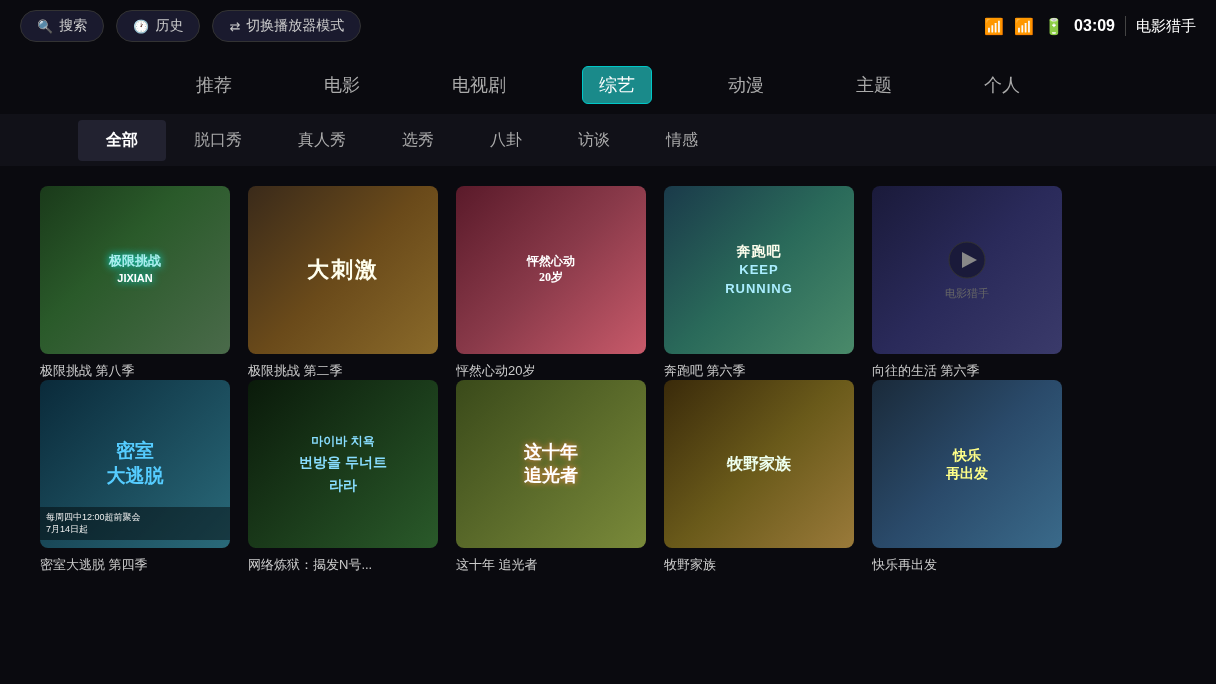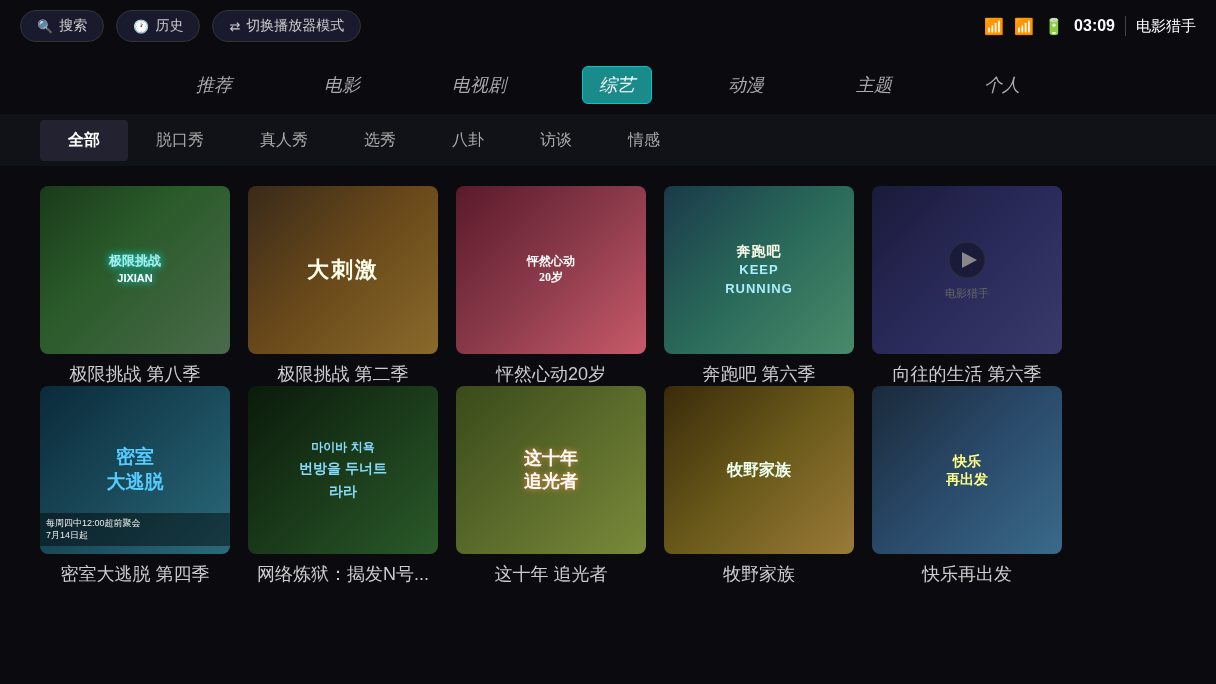--- a/index.html
+++ b/index.html
@@ -52,21 +52,20 @@
     .divider-v { width: 1px; height: 20px; background: #444; }
 
     
     .nav-tabs {
       display: flex;
       align-items: center;
       justify-content: center;
       gap: 60px;
       padding: 14px 0 10px;
       background: #0a0a0f;
-      font-style: italic;
     }
     .nav-tab {
       font-size: 18px;
       color: #aaa;
       cursor: pointer;
       padding: 6px 16px;
       border-radius: 6px;
     }
     .nav-tab.active {
       color: #fff;
@@ -87,20 +86,21 @@
       font-size: 16px;
       color: #aaa;
       cursor: pointer;
       padding: 10px 28px;
       border-radius: 4px;
     }
     .sub-tab.active {
       color: #fff;
       background: #222230;
       font-weight: bold;
+      margin-left: 38px;
     }
 
     
     .content {
       padding: 20px 40px 10px;
       display: flex;
       flex-direction: column;
     }
     .grid-row {
       display: flex;
@@ -117,23 +117,23 @@
       height: 168px;
       border-radius: 8px;
       overflow: hidden;
       background: #1a1a2e;
       position: relative;
       display: flex;
       align-items: center;
       justify-content: center;
     }
     .card-title {
-      font-size: 18px;
+      font-size: 13px;
       color: #ccc;
-      text-align: center;
+      text-align: left;
       max-width: 190px;
       white-space: nowrap;
       overflow: hidden;
       text-overflow: ellipsis;
     }
 
     
     .thumb-1 { background: linear-gradient(135deg, #1a3a1a 0%, #2a5a2a 40%, #4a6a4a 100%); }
     .thumb-2 { background: linear-gradient(135deg, #3a2a1a 0%, #6a4a1a 50%, #8a6a2a 100%); }
     .thumb-3 { background: linear-gradient(135deg, #5a1a2a 0%, #8a3a4a 50%, #c85a6a 100%); }

